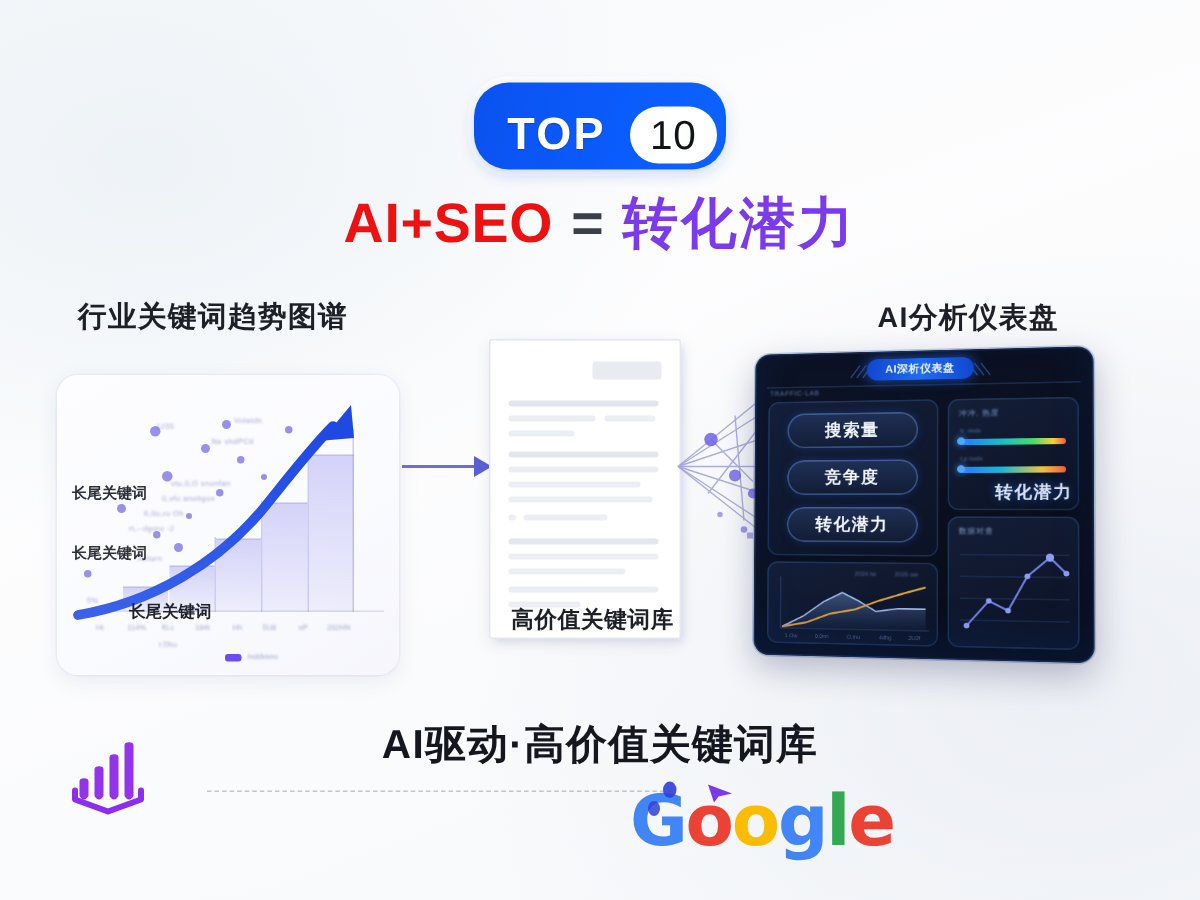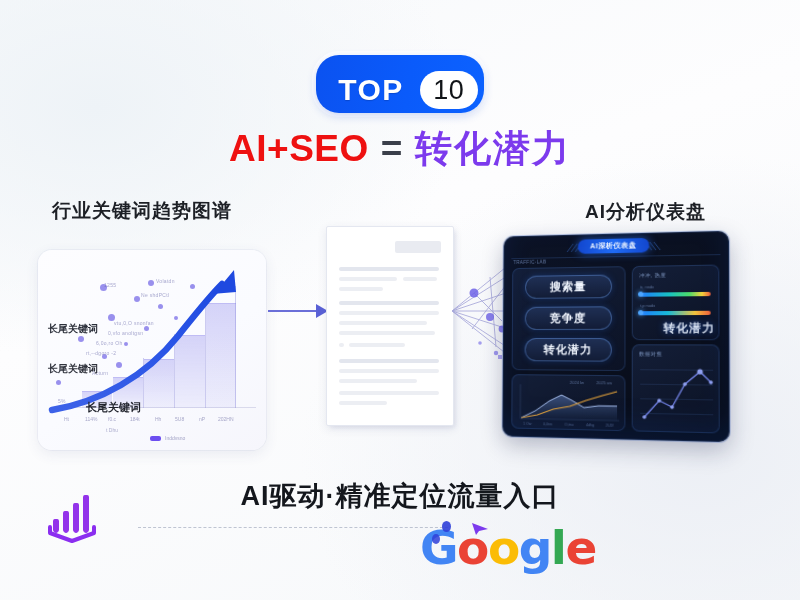--- a/index.html
+++ b/index.html
@@ -460,20 +460,21 @@
     <div class="ln" style="left:12px; top:94px; width:88px;"></div>
     <div class="ln" style="left:12px; top:104px; width:96px;"></div>
     <div class="ln" style="left:12px; top:116px; width:5px;"></div>
     <div class="ln" style="left:22px; top:116px; width:56px;"></div>
     <div class="ln dark" style="left:12px; top:132px; width:100px;"></div>
     <div class="ln" style="left:12px; top:142px; width:100px;"></div>
     <div class="ln" style="left:12px; top:152px; width:78px;"></div>
     <div class="ln" style="left:12px; top:164px; width:100px;"></div>
     <div class="ln" style="left:12px; top:174px; width:48px;"></div>
   </div>
+  <div class="doc-cap">高价值关键词库</div>
 
   <svg class="nodes" width="70" height="112">
     <g stroke="#8f8fd0" stroke-width="0.9" fill="none" opacity="0.72">
       <line x1="2" y1="56" x2="66" y2="4"></line>
       <line x1="2" y1="56" x2="62" y2="18"></line>
       <line x1="2" y1="56" x2="68" y2="34"></line>
       <line x1="2" y1="56" x2="66" y2="56"></line>
       <line x1="2" y1="56" x2="64" y2="76"></line>
       <line x1="2" y1="56" x2="60" y2="94"></line>
       <line x1="2" y1="56" x2="68" y2="108"></line>
@@ -568,21 +569,21 @@
             <circle cx="26" cy="54" r="1.8"></circle>
           <circle cx="38" cy="60" r="1.8"></circle>
             <circle cx="50" cy="38" r="1.8"></circle>
           <circle cx="64" cy="26" r="2.6"></circle>
             <circle cx="74" cy="36" r="1.8"></circle>
         </g>
       </svg>
     </div>
   </div>
 
-  <div class="slogan">AI驱动·精准定位流量入口</div>
+  <div class="slogan">AI驱动·高价值关键词库</div>
 
   <svg class="chart-icon" width="62" height="58" viewBox="0 0 62 58">
     <g fill="none" stroke="#8b2ef0" stroke-width="4" stroke-linejoin="round" stroke-linecap="round">
       <path d="M12,34 L12,44"></path>
       <path d="M22,26 L22,44"></path>
       <path d="M32,18 L32,44"></path>
       <path d="M42,10 L42,44"></path>
       <path d="M6,40 L6,46 L28,54 L50,46 L50,40"></path>
     </g>
     <g fill="#9333ea">

